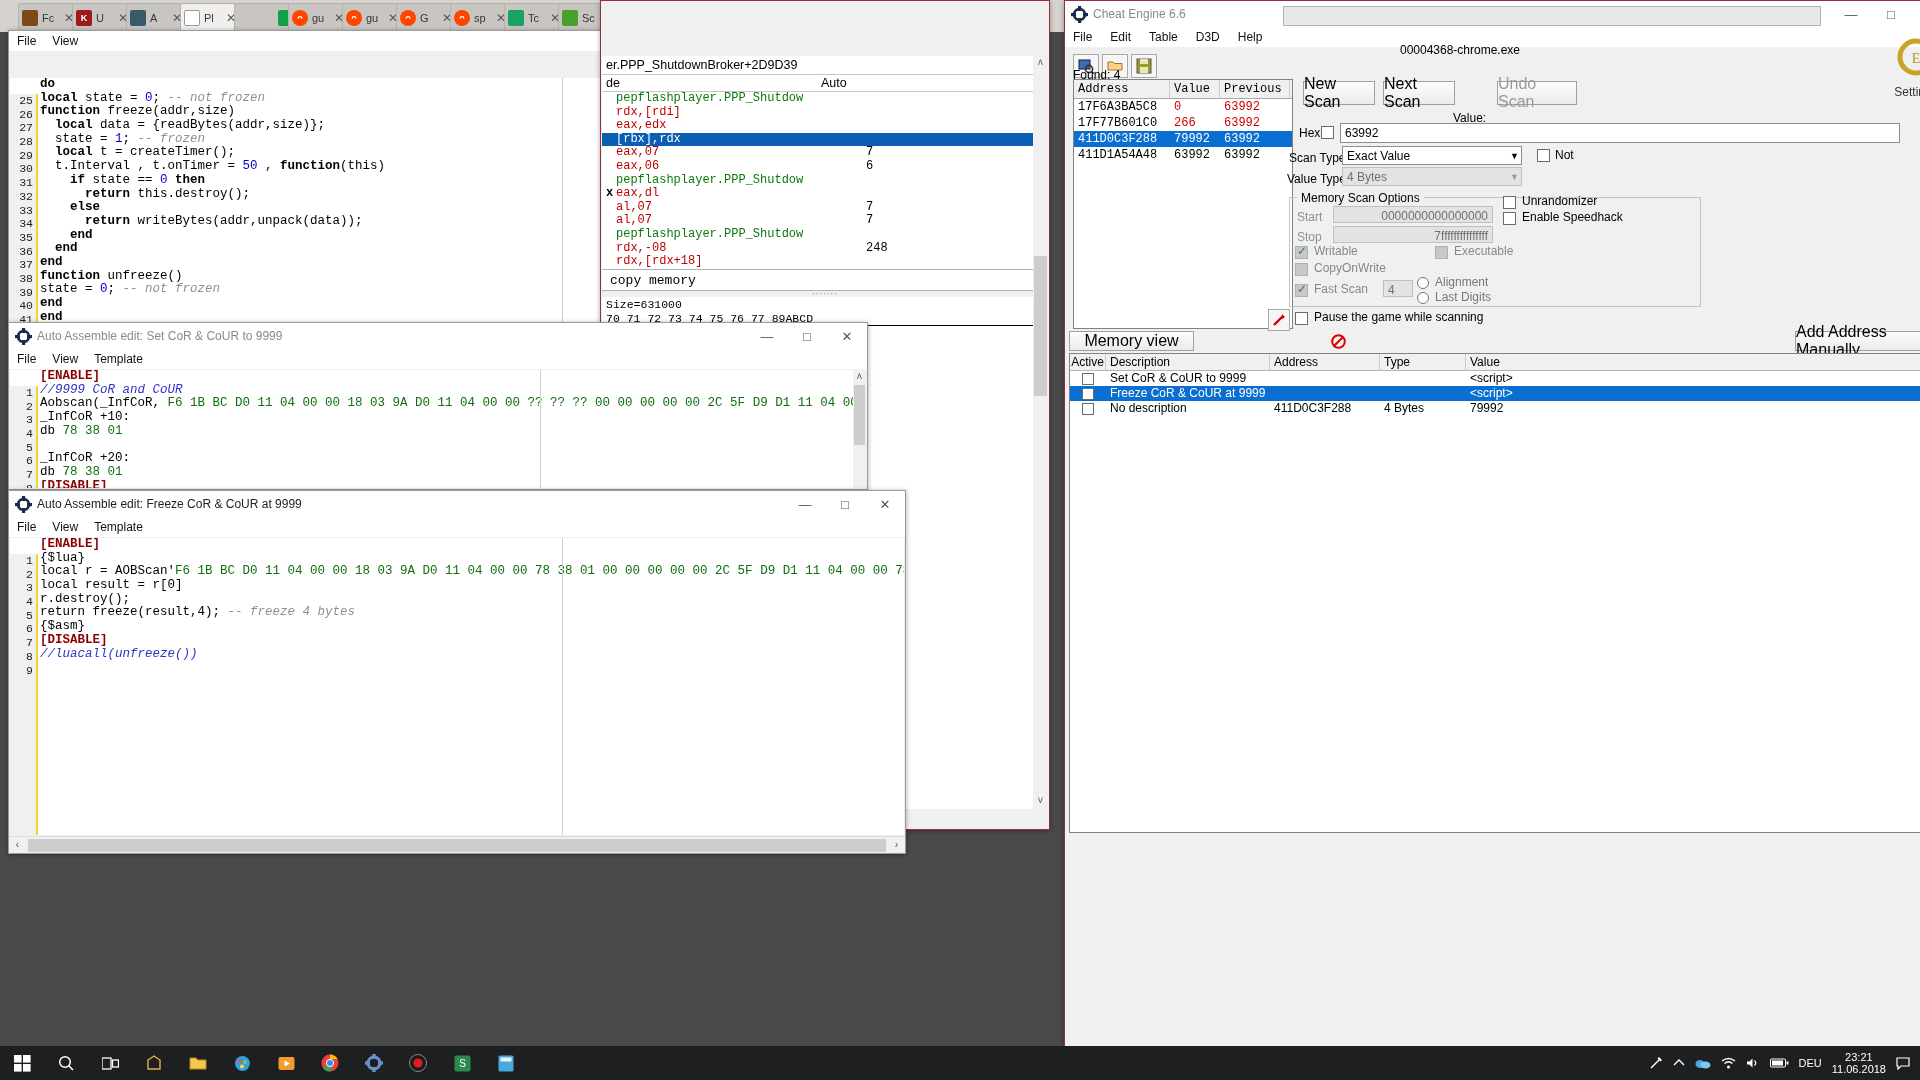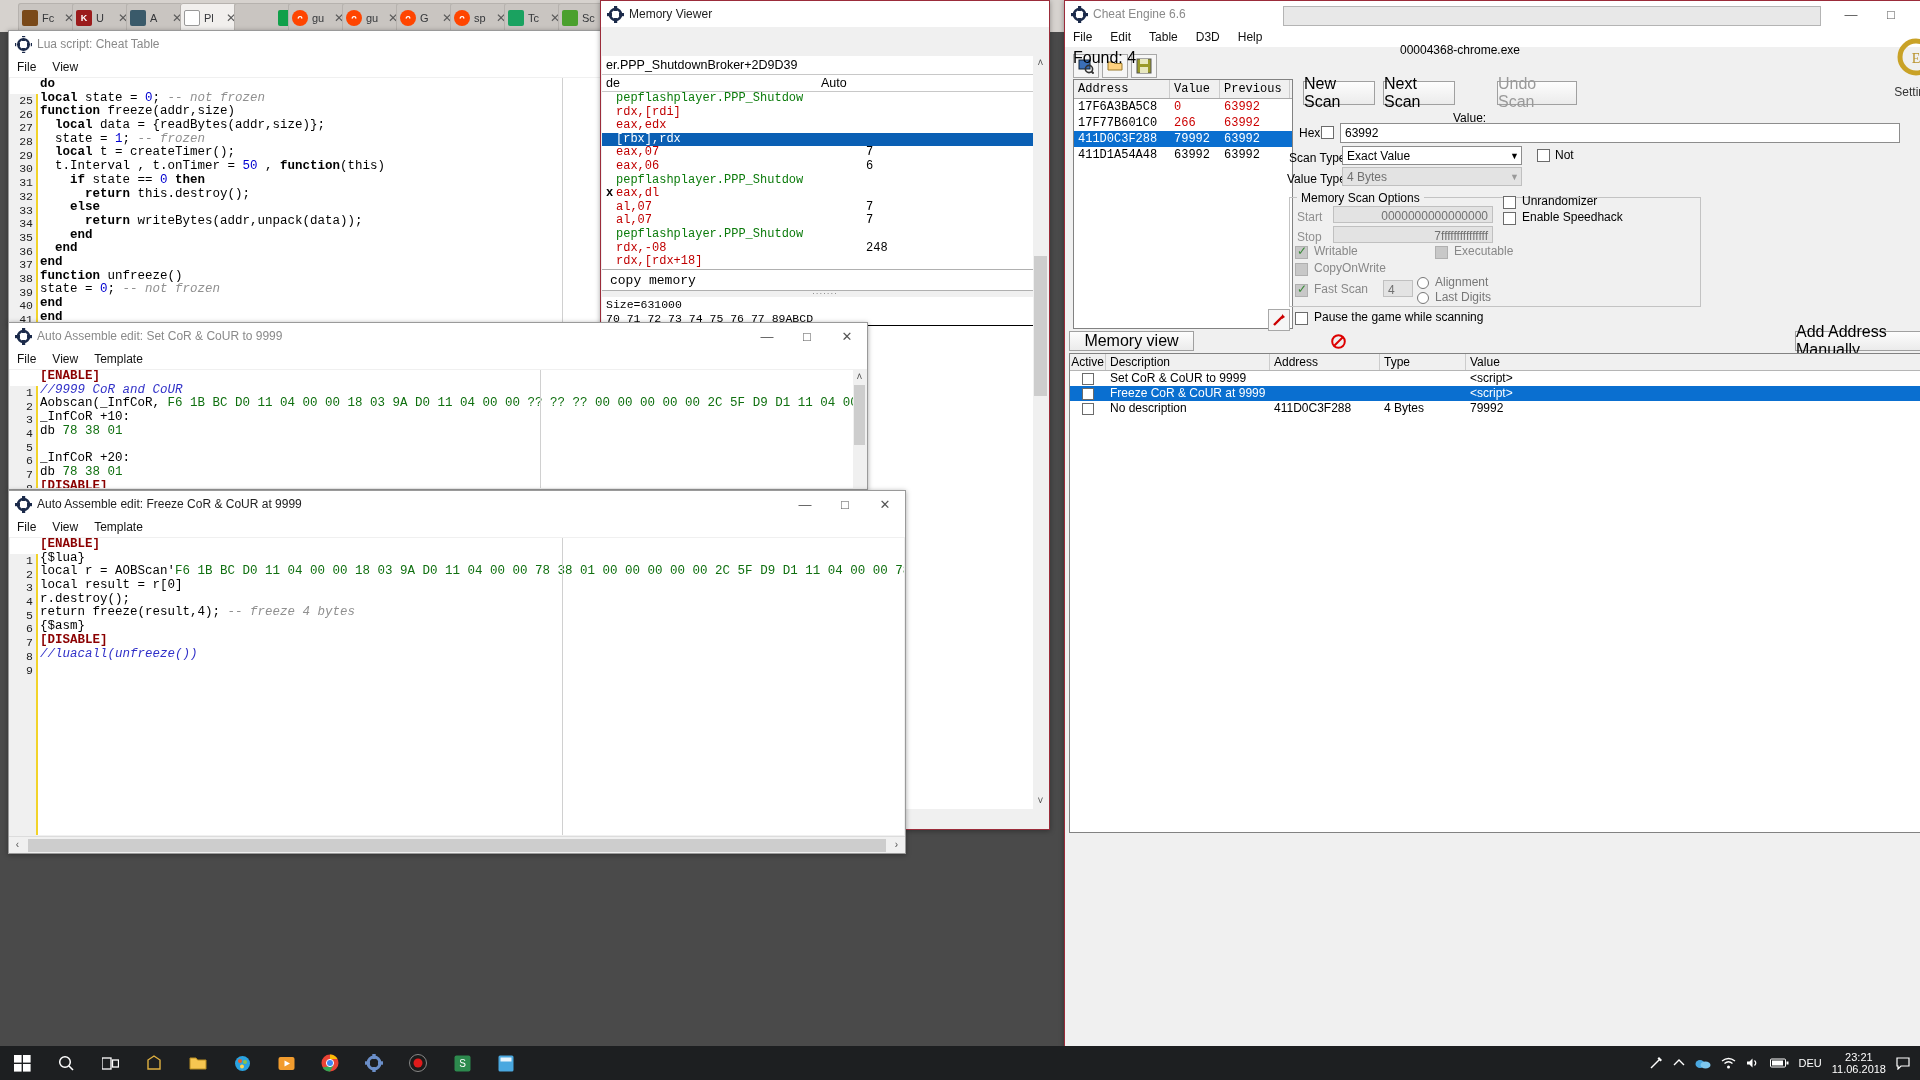--- a/index.html
+++ b/index.html
@@ -114,21 +114,21 @@
   
   #cheatengine { left:1032px; top:0px; width:888px; height:852px; }
   .ce-tool { height:30px; display:flex; align-items:center; padding:2px 4px;
              gap:3px; position:relative; }
   .ce-btn { width:26px; height:24px; border:1px solid #a8a8a8; background:#f6f6f6;
             display:flex; align-items:center; justify-content:center; }
   .ce-proc { position:absolute; left:218px; top:5px; right:130px; height:20px;
              background:#e8e8e8; border:1px solid #b4b4b4; }
   .ce-logo { position:absolute; right:6px; top:2px; width:54px; height:56px;
              text-align:center; }
-  .ce-found { position:absolute; left:8px; top:48px; font-size:16px; }
+  .ce-found { position:absolute; left:8px; top:67px; font-size:12px; }
   .ce-list { position:absolute; left:8px; top:78px; width:220px; height:250px;
              background:#fff; border:1px solid #828282;
              font-family:"Liberation Mono", monospace; font-size:12px; }
   .ce-lhdr { display:flex; background:#f0f0f0; border-bottom:1px solid #aaa; }
   .ce-lhdr div { padding:2px 4px; border-right:1px solid #ccc; }
   .ce-lrow { display:flex; height:16px; line-height:16px; }
   .ce-lrow.sel { background:#0a6fd0; color:#fff; }
   .ce-lrow div { padding:0 4px; overflow:hidden; white-space:nowrap; }
   .c-addr { flex:0 0 96px; }
   .c-val  { flex:0 0 50px; }
@@ -242,38 +242,20 @@
       <span class="cx">✕</span>
     </div>
     <div class="ctab" style="left: 558px; width: 60px;">
       <span class="fav" style="background: rgb(74, 160, 44);"></span>
       <span class="tt">Sc</span>
       <span class="cx">✕</span>
     </div>
   </div>
 
 <div class="win" id="luawin" style="left:8px;top:30px;width:832px;height:295px;">
-  <div class="titlebar">
-    <span class="tico">
-      <svg width="17" height="17" viewBox="0 0 17 17">
-          <circle cx="8.5" cy="8.5" r="5.5" fill="none" stroke="#1b2a4a" stroke-width="2.6"></circle>
-          <rect x="7" y="0" width="3.2" height="5" fill="#1b2a4a"></rect>
-          <rect x="7" y="12" width="3.2" height="5" fill="#1b2a4a"></rect>
-          <rect x="12" y="7" width="5" height="3.2" fill="#1b2a4a"></rect>
-          <rect x="0" y="7" width="5" height="3.2" fill="#1b2a4a"></rect>
-          <circle cx="8.5" cy="8.5" r="7" fill="none" stroke="#fff" stroke-width="1"></circle>
-        </svg>
-    </span>
-    <span class="ttl">Lua script: Cheat Table</span>
-    <div class="wbtns">
-      <div class="wbtn">—</div>
-      <div class="wbtn">□</div>
-      <div class="wbtn close">✕</div>
-    </div>
-  </div>
   <div class="menubar">
     <span>File</span>
     <span>View</span>
   </div>
   <div class="editor" id="lua-editor" style="position:absolute;left:1px;top:47px;right:1px;bottom:1px;">
     <div class="gutter">
         <div>25</div>
         <div>26</div>
         <div>27</div>
         <div>28</div>
@@ -291,32 +273,20 @@
         <div>40</div>
         <div>41</div>
         <div>42</div>
       </div>
     <div class="codearea"><div><span class="kw">do</span></div><div><span class="kw">local</span> state = <span class="num">0</span>; <span class="cmt">-- not frozen</span></div><div><span class="kw">function</span> freeze(addr,size)</div><div>  <span class="kw">local</span> data = {readBytes(addr,size)};</div><div>  state = <span class="num">1</span>; <span class="cmt">-- frozen</span></div><div>  <span class="kw">local</span> t = createTimer();</div><div>  t.Interval , t.onTimer = <span class="num">50</span> , <span class="kw">function</span>(this)</div><div>    <span class="kw">if</span> state == <span class="num">0</span> <span class="kw">then</span></div><div>      <span class="kw">return</span> this.destroy();</div><div>    <span class="kw">else</span></div><div>      <span class="kw">return</span> writeBytes(addr,unpack(data));</div><div>    <span class="kw">end</span></div><div>  <span class="kw">end</span></div><div><span class="kw">end</span></div><div><span class="kw">function</span> unfreeze()</div><div>state = <span class="num">0</span>; <span class="cmt">-- not frozen</span></div><div><span class="kw">end</span></div><div><span class="kw">end</span></div></div>
     <div class="vrule" style="left:552px;"></div>
   </div>
 </div>
 
 <div class="win active-red" id="memviewer" style="left:600px;top:0;width:450px;height:830px;">
-  <div class="titlebar">
-    <span class="tico">
-      <svg width="17" height="17" viewBox="0 0 17 17">
-          <circle cx="8.5" cy="8.5" r="5.5" fill="none" stroke="#1b2a4a" stroke-width="2.6"></circle>
-          <rect x="7" y="0" width="3.2" height="5" fill="#1b2a4a"></rect>
-          <rect x="7" y="12" width="3.2" height="5" fill="#1b2a4a"></rect>
-          <rect x="12" y="7" width="5" height="3.2" fill="#1b2a4a"></rect>
-          <rect x="0" y="7" width="5" height="3.2" fill="#1b2a4a"></rect>
-        </svg>
-    </span>
-    <span class="ttl" style="color:#222;">Memory Viewer</span>
-  </div>
   <div class="mv-top">
     <div class="mv-addr">er.PPP_ShutdownBroker+2D9D39</div>
     <div class="mv-hdr">
       <div style="flex:0 0 215px;">de</div>
       <div>Auto</div>
     </div>
     <div id="mv-rows">
         <div class="mv-row">
           <span style="flex: 0 0 10px; font-weight: bold;"></span>
           <span class="op op-green">pepflashplayer.PPP_Shutdow</span>

